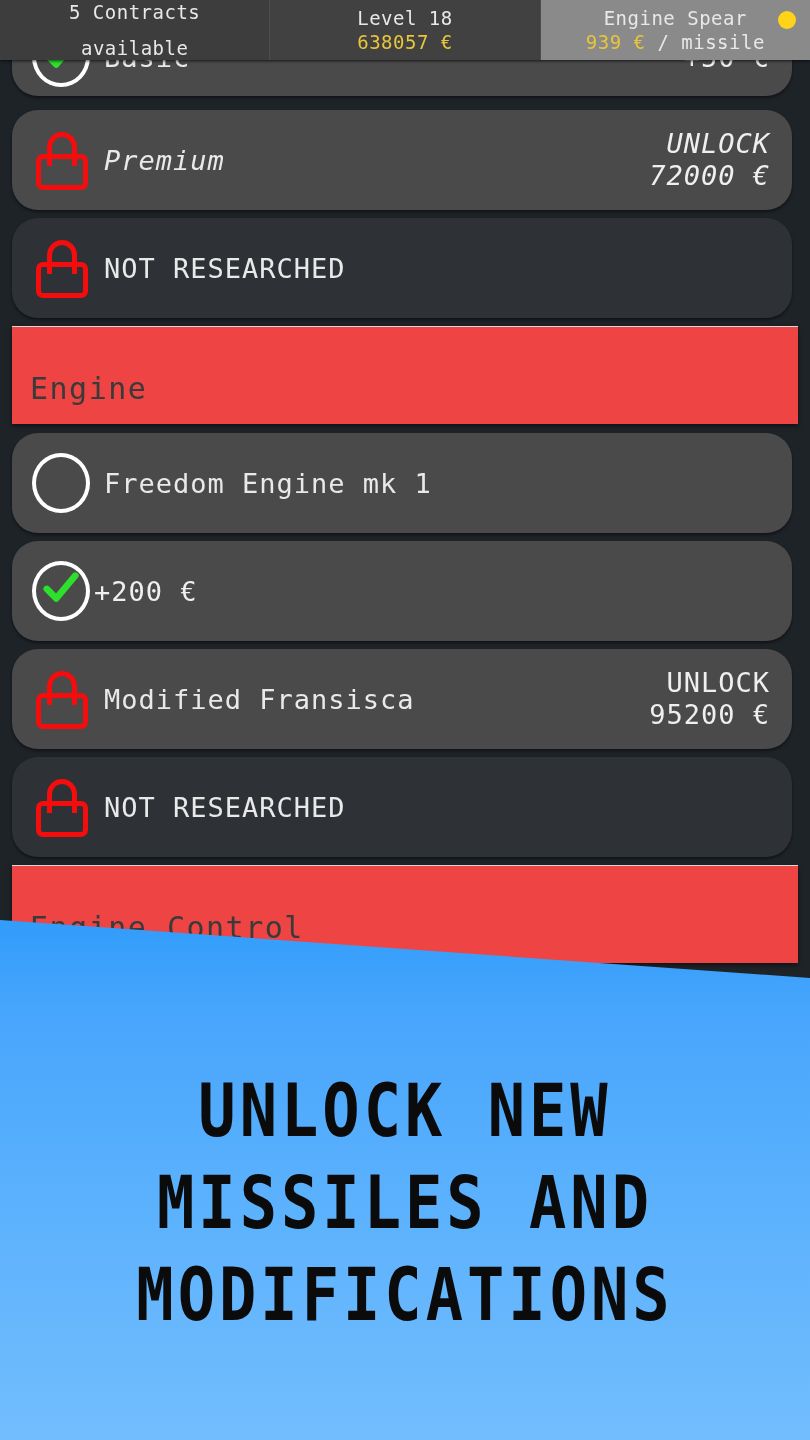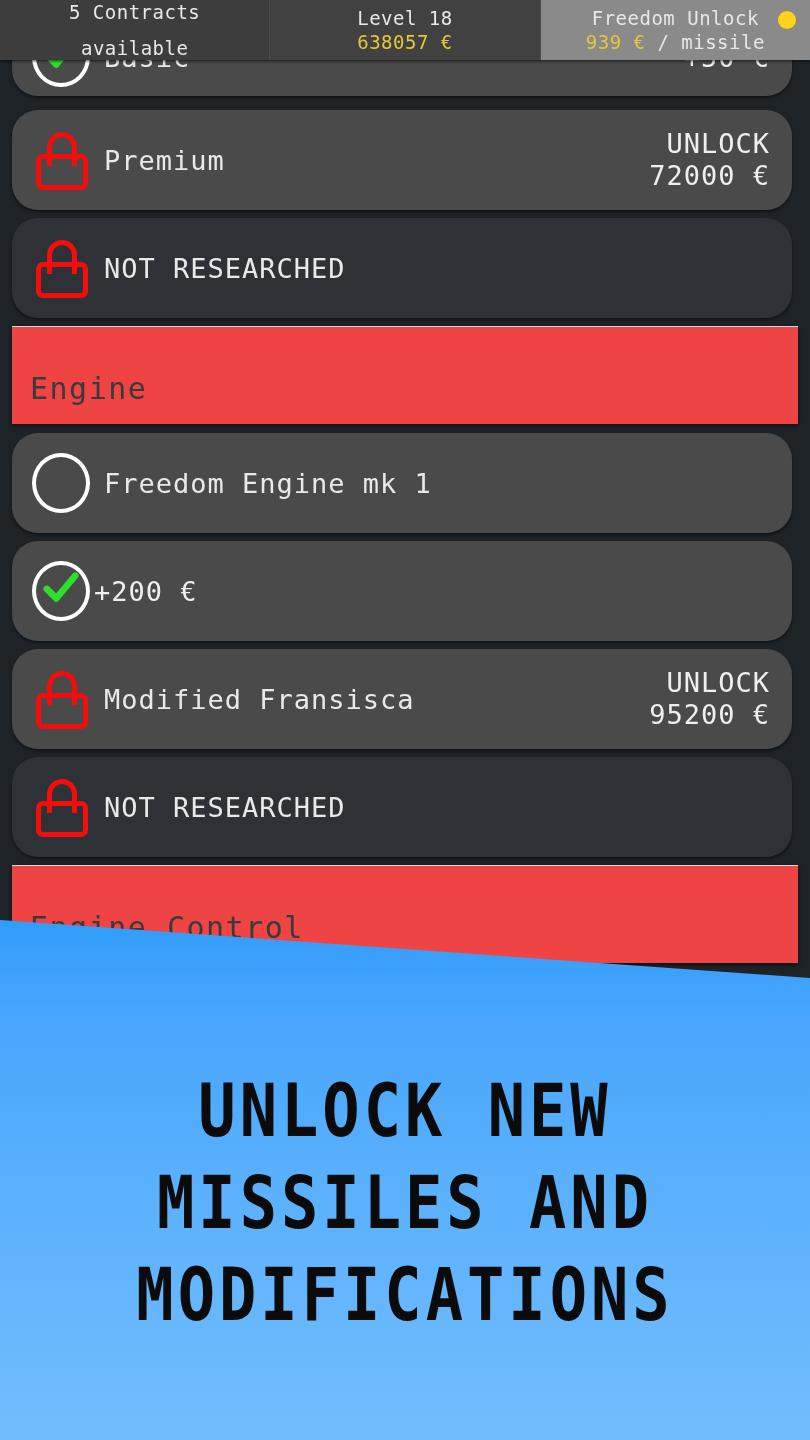--- a/index.html
+++ b/index.html
@@ -222,21 +222,21 @@
       <div class="icon-slot">
         <div class="radio-outer"></div>
         <svg class="check" viewBox="0 0 40 40">
           <path d="M5 21 L15 31 L35 7" fill="none" stroke="#2ce02c" stroke-width="7" stroke-linecap="round" stroke-linejoin="round"></path>
         </svg>
       </div>
       <div class="row-label">Basic</div>
       <div class="row-right single">+50 €</div>
     </div>
 
-    <div class="row" style="top:110px;height:100px;">
+    <div class="row" style="top:110px;height:100px;font-style:italic;">
       <div class="icon-slot">
         <div class="lock">
           <div class="lock-shackle"></div>
           <div class="lock-body"></div>
         </div>
       </div>
       <div class="row-label">Premium</div>
       <div class="row-right">UNLOCK
 72000 €</div>
     </div>
@@ -309,21 +309,21 @@
       <div class="topcell-line1">5 Contracts</div>
       <div class="topcell-line2 white">available</div>
     </div>
 
     <div class="topcell">
       <div class="topcell-line1">Level 18</div>
       <div class="topcell-line2">638057 €</div>
     </div>
 
     <div class="topcell active">
-      <div class="topcell-line1">Freedom Unlock</div>
+      <div class="topcell-line1">Engine Spear</div>
       <div class="topcell-line2"><span>939 €</span><span class="sfx"> / missile</span></div>
       <div id="ammo-dot"></div>
     </div>
 
   </div>
 
   <div id="promo">
     <div id="promo-text">
       <span class="pline">Unlock new</span>
       <span class="pline">missiles and</span>

